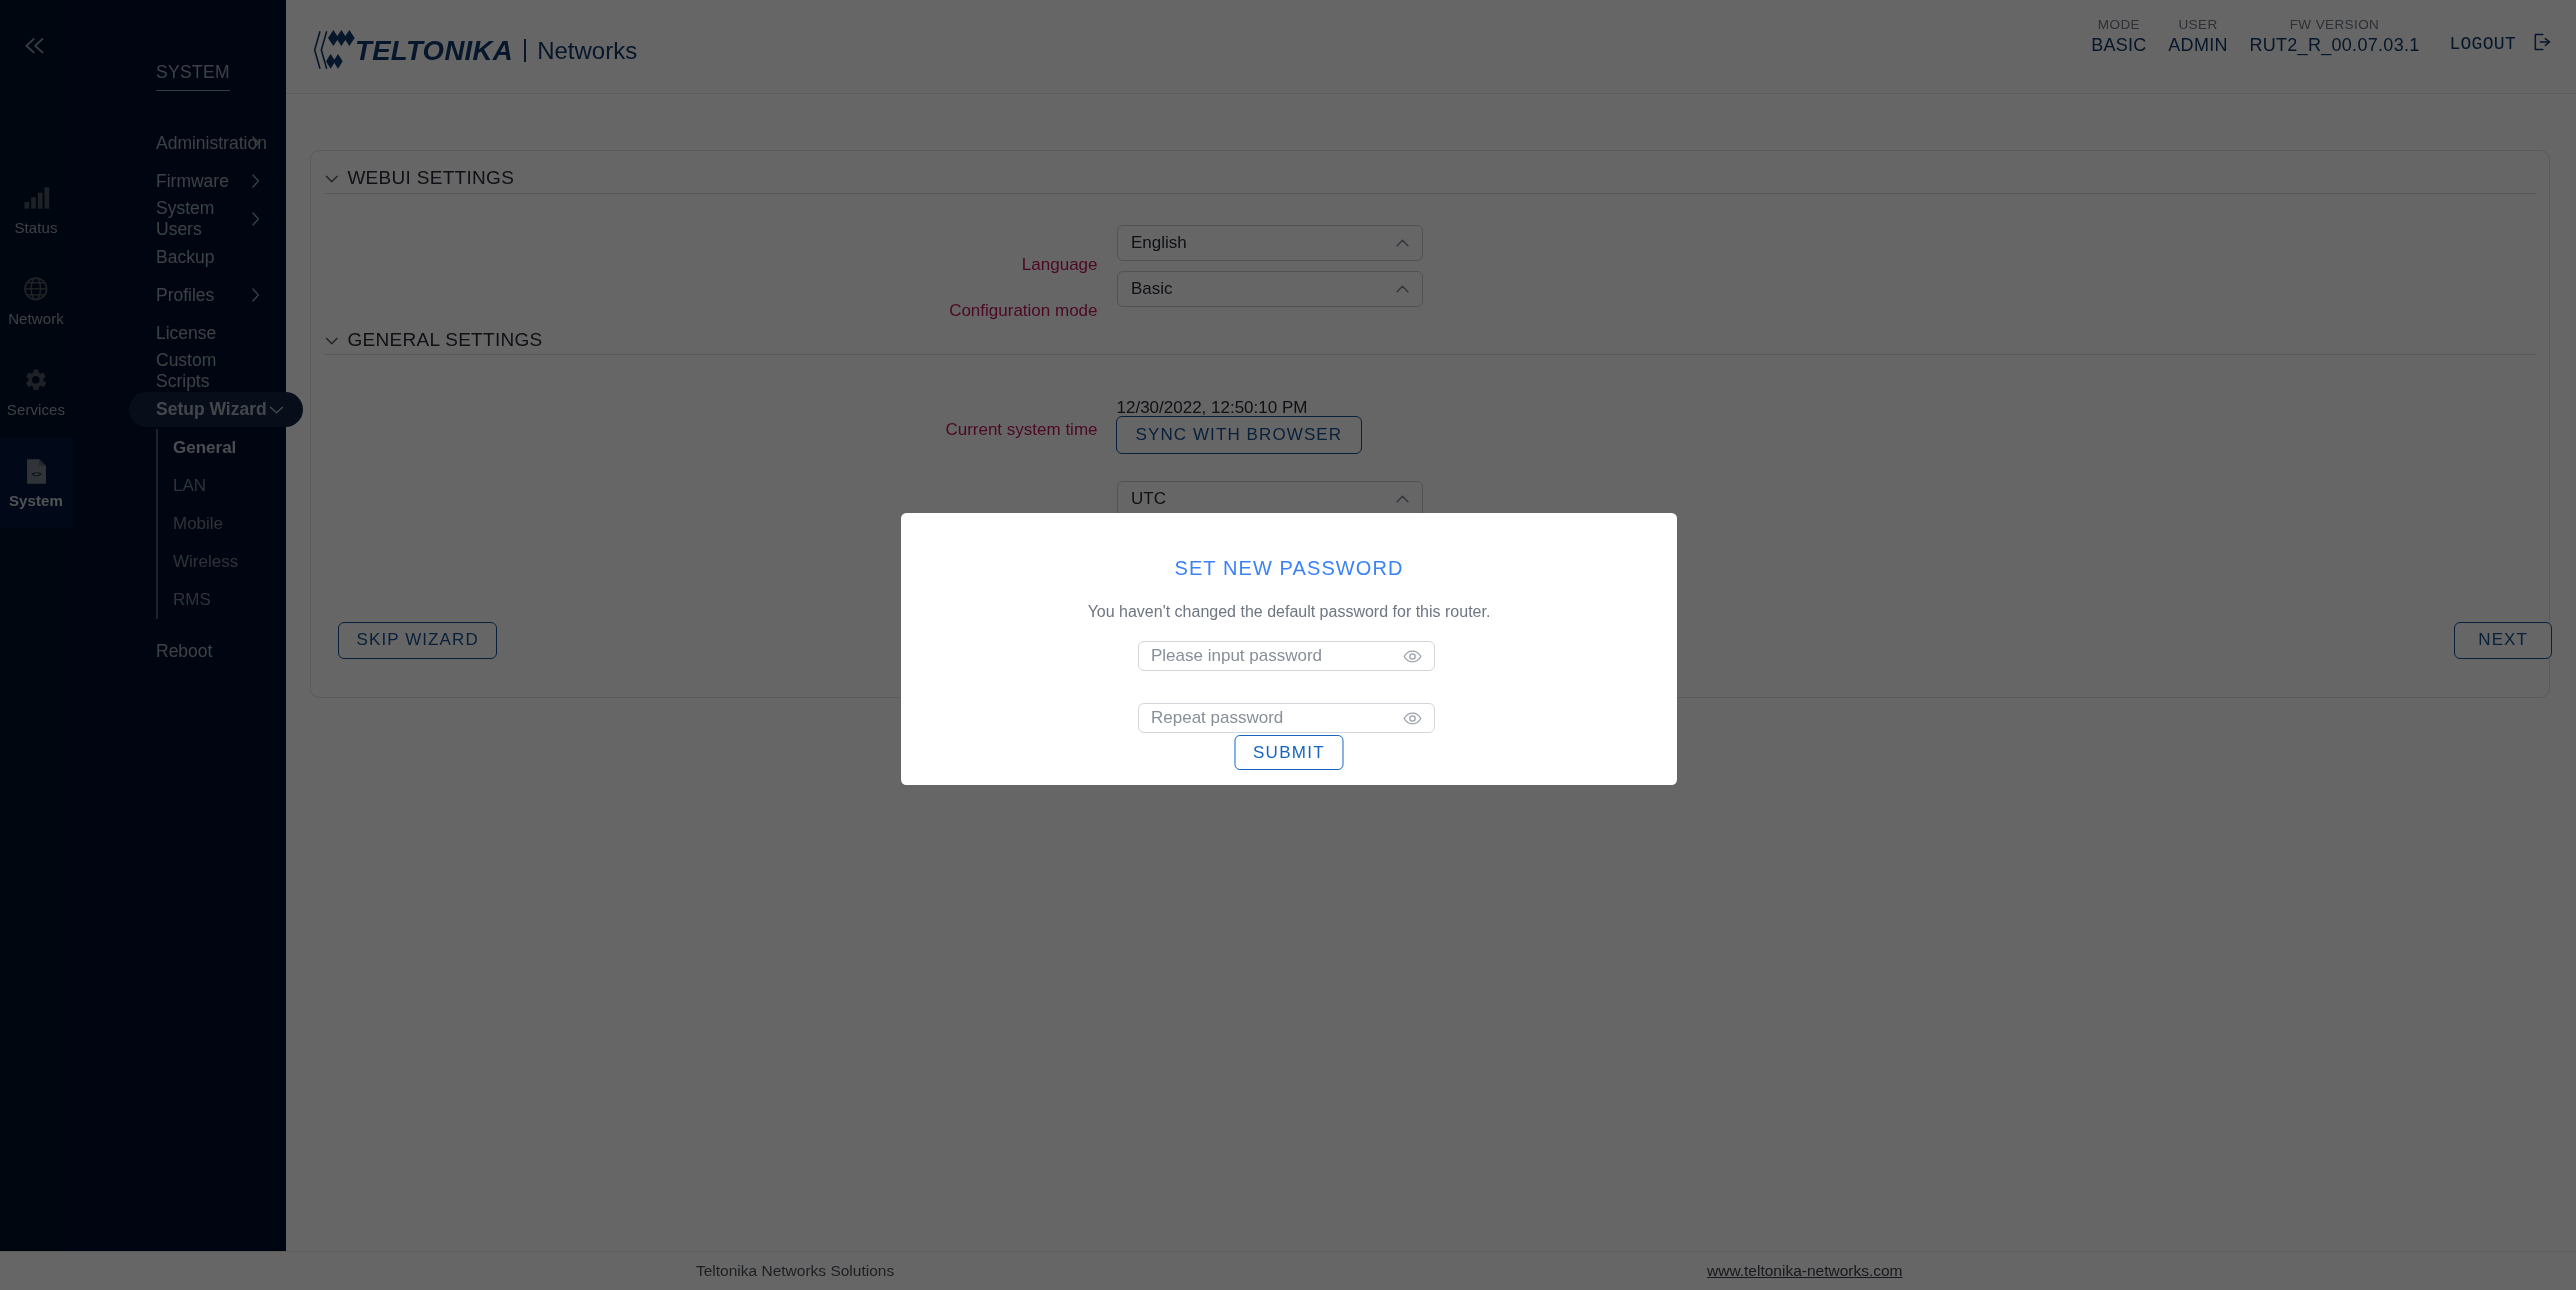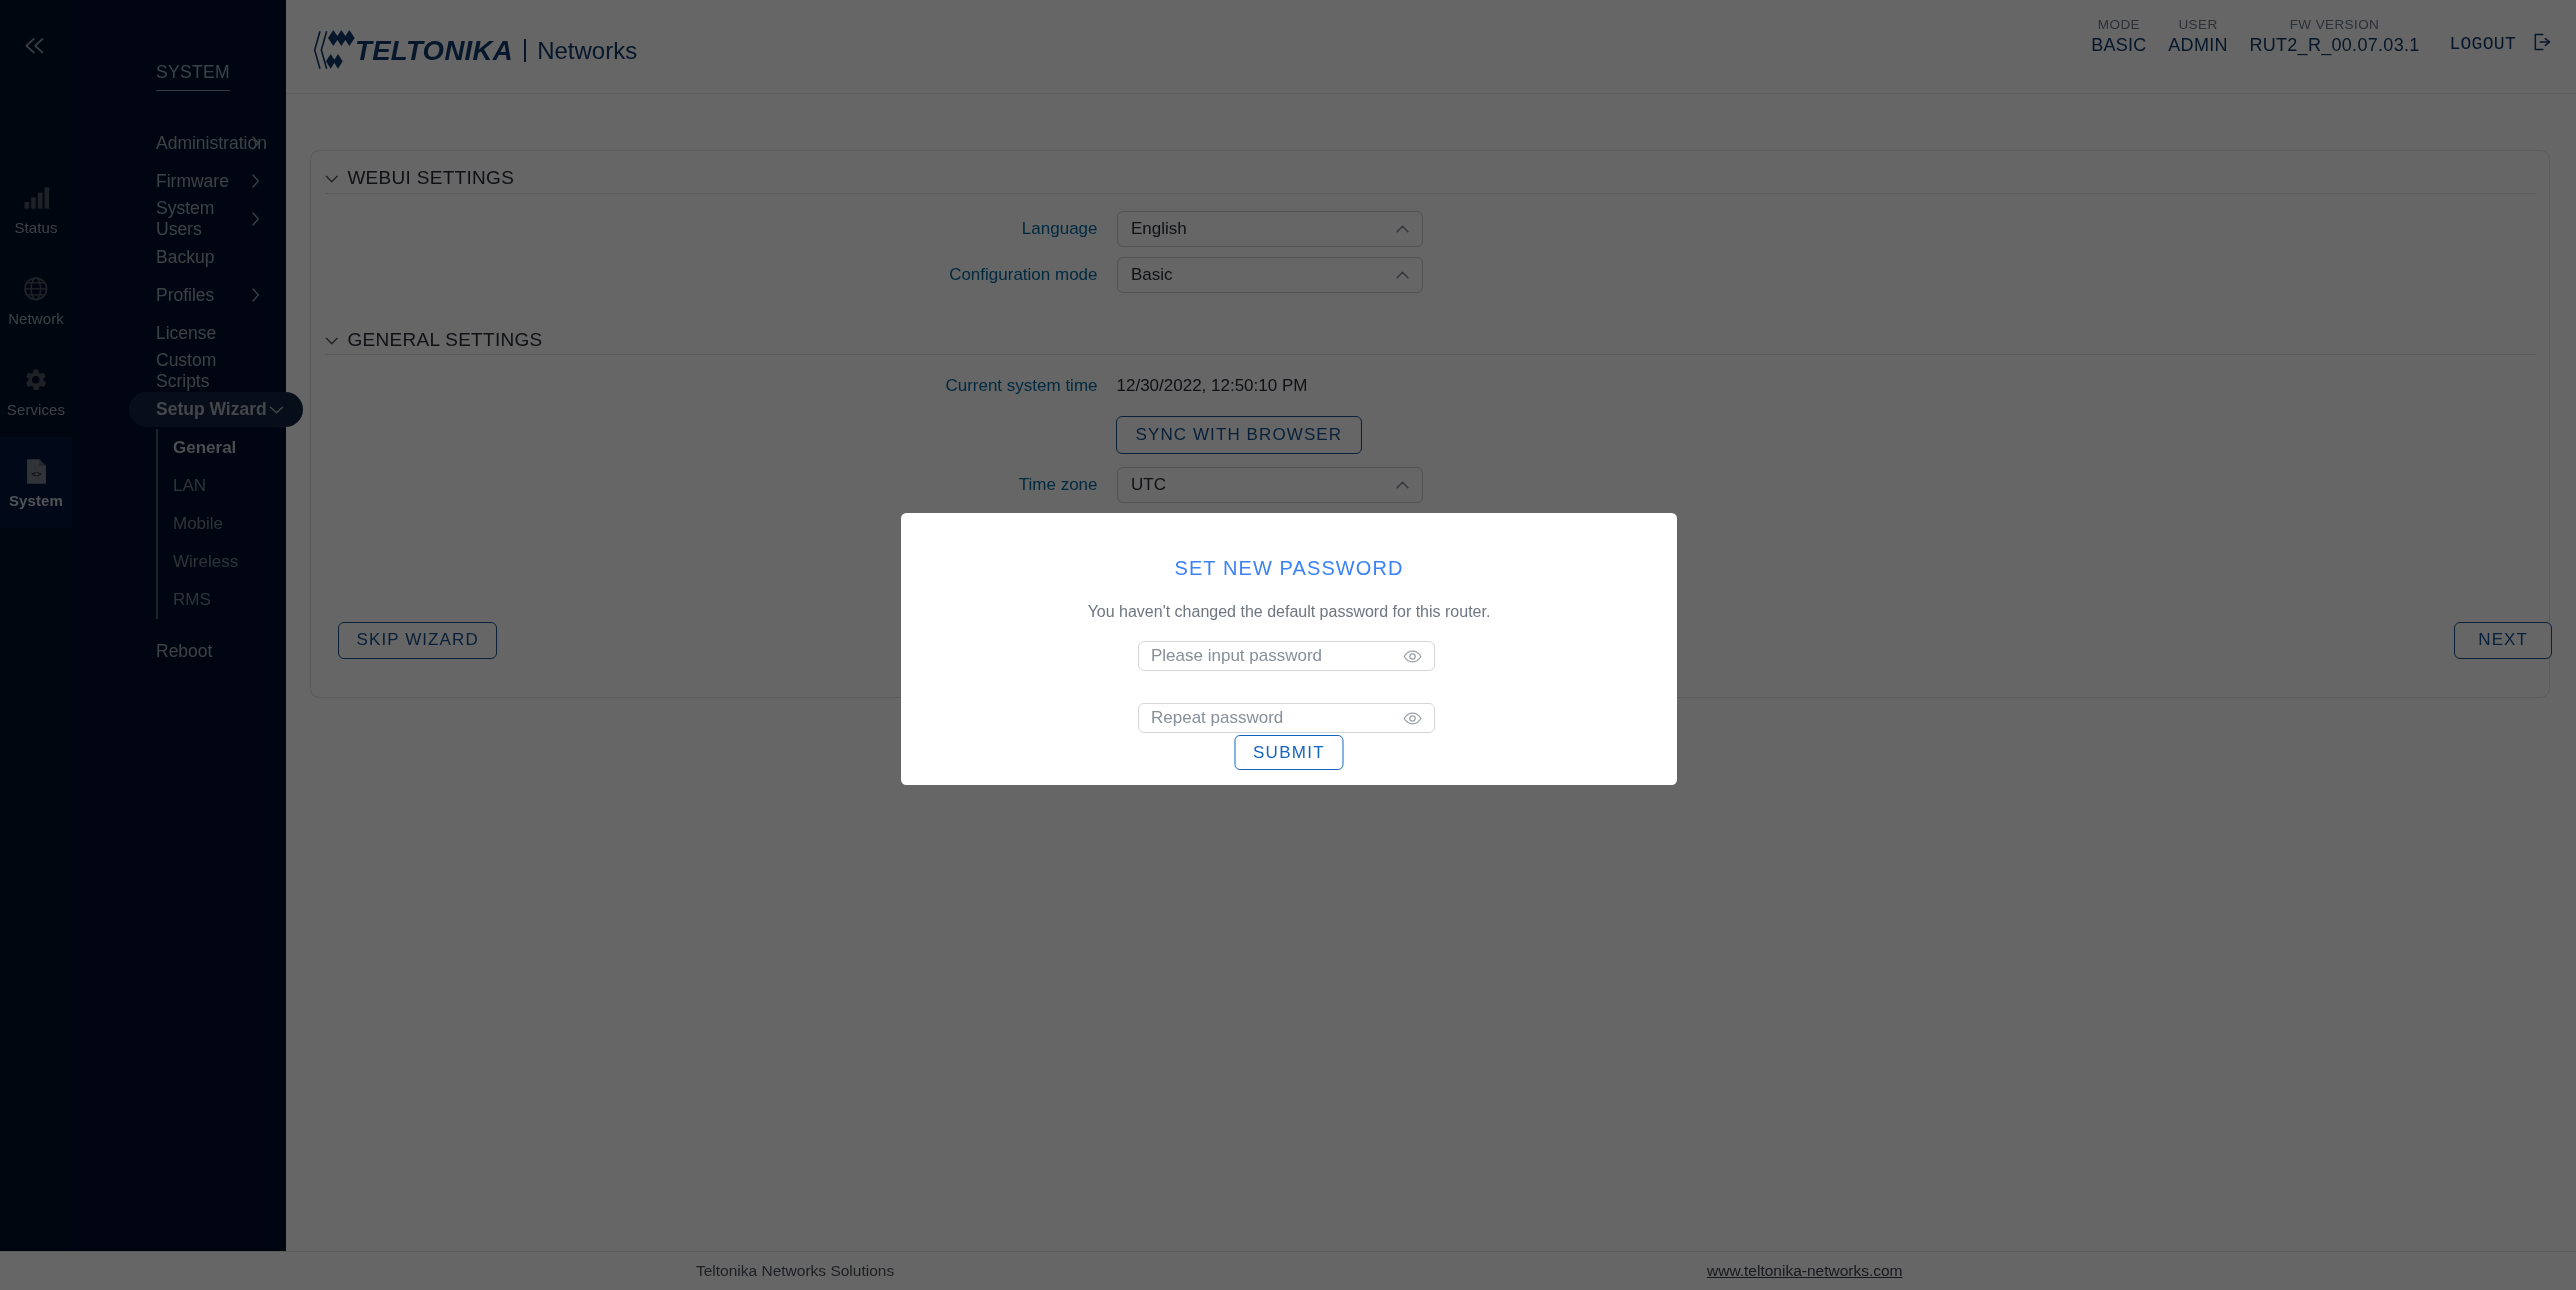--- a/index.html
+++ b/index.html
@@ -170,22 +170,23 @@
   .section-rule {
     position: absolute; left: 14px;
     height: 1.3px; background: #dcdee2;
   }
   .form-row {
     position: absolute;
     display: flex; align-items: center;
   }
   .form-label {
     width: 303px; text-align: right;
-    font-size: 17px; color: #0369a1;
+    font-size: 17px; color: #be185d;
     padding-right: 19px;
+    margin-top: 44px;
   }
   .select-box {
     width: 306px; height: 36px;
     border: 1.3px solid #c9ccd1;
     border-radius: 6px;
     display: flex; align-items: center;
     padding: 0 13.5px;
     font-size: 17px; color: #262b33;
     background: #fff;
     position: relative;

